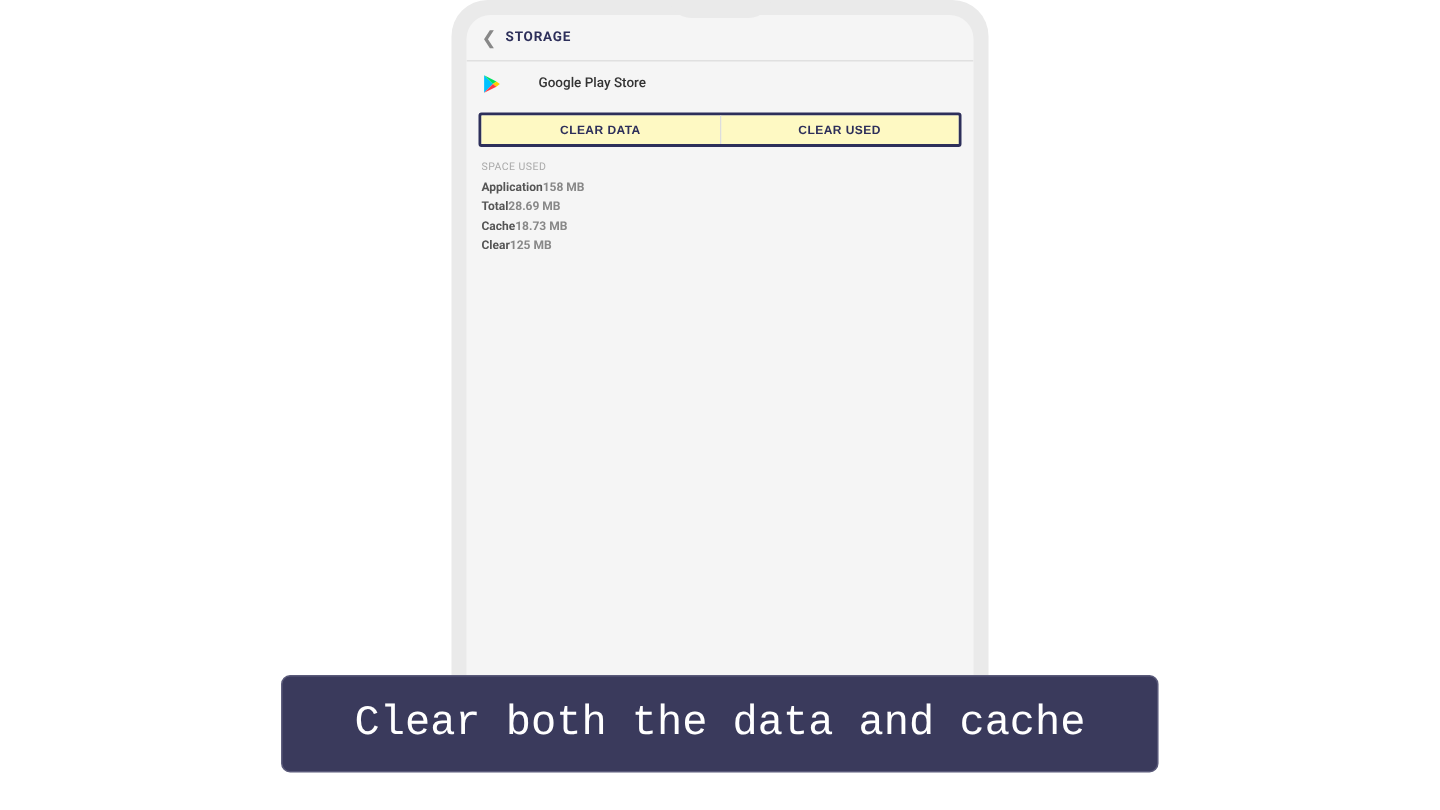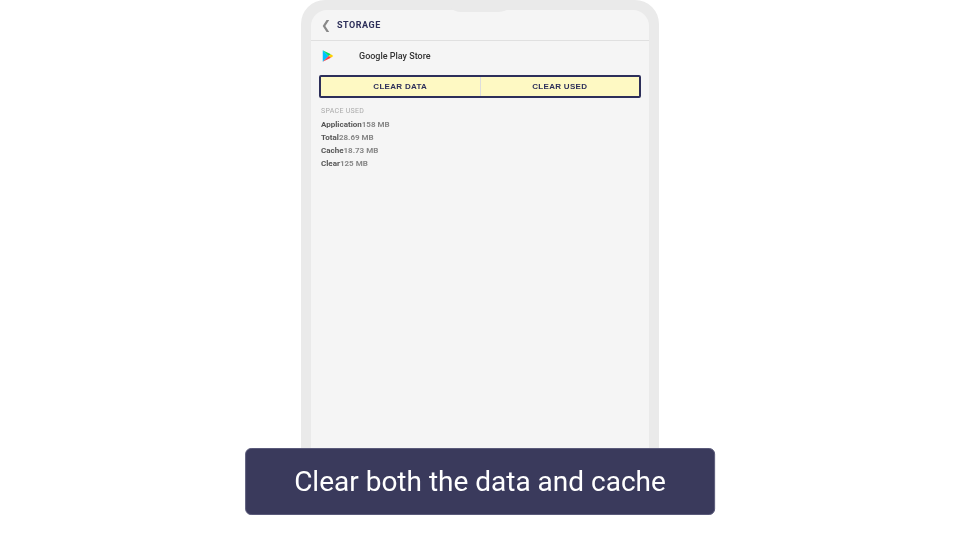--- a/index.html
+++ b/index.html
@@ -124,20 +124,21 @@
       left: 50%;
       bottom: 25px;
       transform: translateX(-50%);
       background: #3a3a5c;
       color: #fff;
       font-size: 28px;
       padding: 16px 48px;
       border-radius: 6px;
       border: 1px solid #5a5a7a;
       white-space: nowrap;
+      font-family: Liberation Mono, monospace;
     }
   </style>
 </head>
 <body>
 
 <div class="device-frame">
   <div class="notch"></div>
   <div class="screen">
 
     <div class="header">

